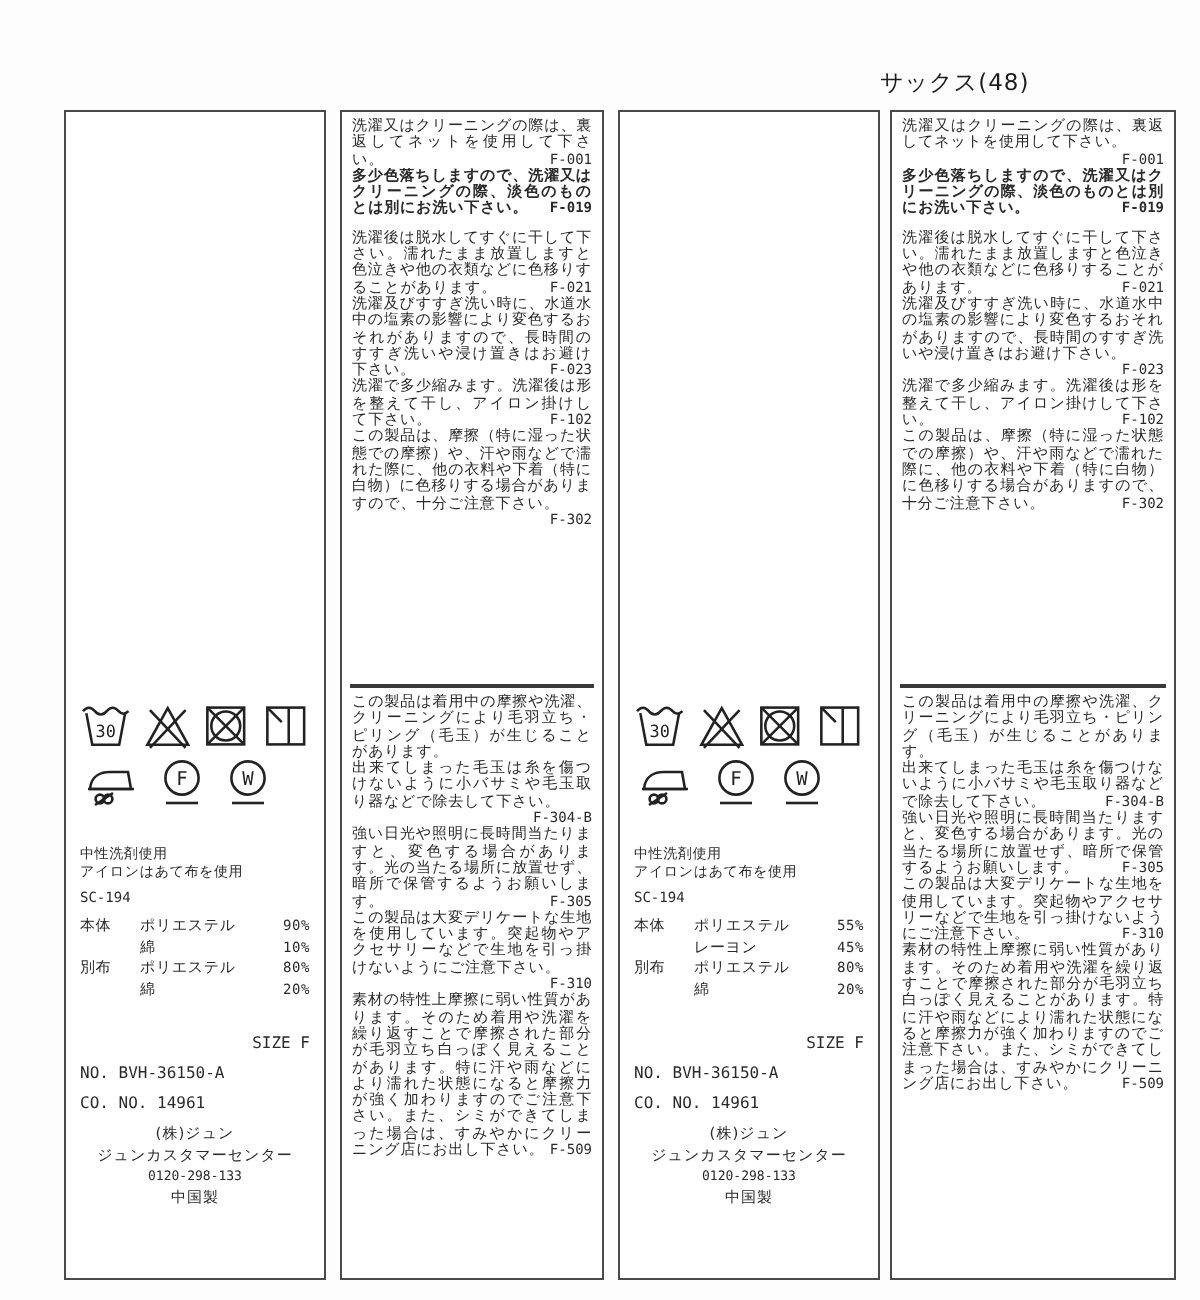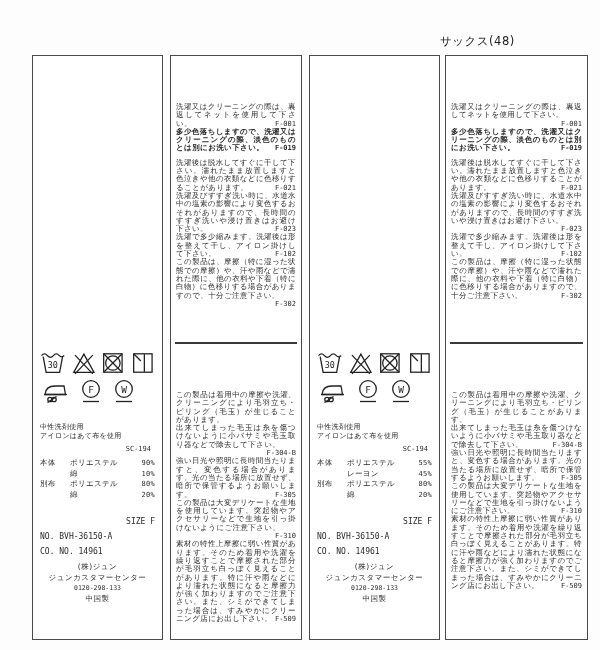--- a/index.html
+++ b/index.html
@@ -11,35 +11,35 @@
   .hdr-left  { left:88px; }
   .hdr-right { left:404px;margin-left:36px; }
 
   .panel { position:absolute; top:55px; height:585px; background:#ffffff; border:1px solid #4a4a4a; }
   .p1 { left:32px;  width:131px; }
   .p2 { left:170px; width:132px; }
   .p3 { left:309px; width:131px; }
   .p4 { left:445px; width:143px; }
 
   
-  .txt-block { position:absolute; left:5px; right:5px; font-size:7.5px; line-height:8.3px; letter-spacing:0.4px; text-align:justify;margin-top:44px; }
+  .txt-block { position:absolute; left:5px; right:5px; font-size:7.5px; line-height:8.3px; letter-spacing:0.4px; text-align:justify; }
   .txt-top { top:3px; }
   .txt-bottom { top:291px; }
   .divider { position:absolute; left:4px; right:4px; top:286px; height:2px; background:#3a3a3a; }
   .cp { overflow:hidden; }
   .cp-gap { margin-bottom:6px;font-weight:bold; }
   .code { float:right; font-family:"DejaVu Sans Mono", monospace; font-size:7px; letter-spacing:0; }
 
   
   .care-group { position:absolute; left:7px; right:7px; top:295px; }
   .sym-row { display:flex; align-items:flex-end; gap:6px; }
   .sym-row2 { margin-top:4px; margin-left:2px; gap:11px; }
   .sym-row svg { display:block; }
   .notes { margin-top:19px; font-size:7px; line-height:9px; letter-spacing:0.3px; }
-  .sc { margin-top:4px; text-align:right; font-family:"DejaVu Sans Mono", monospace; font-size:7px; padding-right:4px; }
+  .sc { margin-top:4px; text-align:left; font-family:"DejaVu Sans Mono", monospace; font-size:7px; padding-right:4px; }
   .comp { margin-top:5px; font-size:7.5px; letter-spacing:0.3px; }
   .crow { display:flex; line-height:10.5px; }
   .c-part { width:30px; }
   .c-mat  { flex:1; }
   .c-pct  { width:28px; text-align:right; font-family:"DejaVu Sans Mono", monospace; font-size:7px; }
 
   .id-group { position:absolute; left:7px; right:7px; top:458px; font-family:"DejaVu Sans Mono", monospace; font-size:8px; line-height:15px; letter-spacing:0; white-space:nowrap; }
   .size-line { text-align:right; }
 
   .maker-group { position:absolute; left:4px; right:4px; top:506px; text-align:center; font-size:7.5px; line-height:10.5px; letter-spacing:0.5px; }

